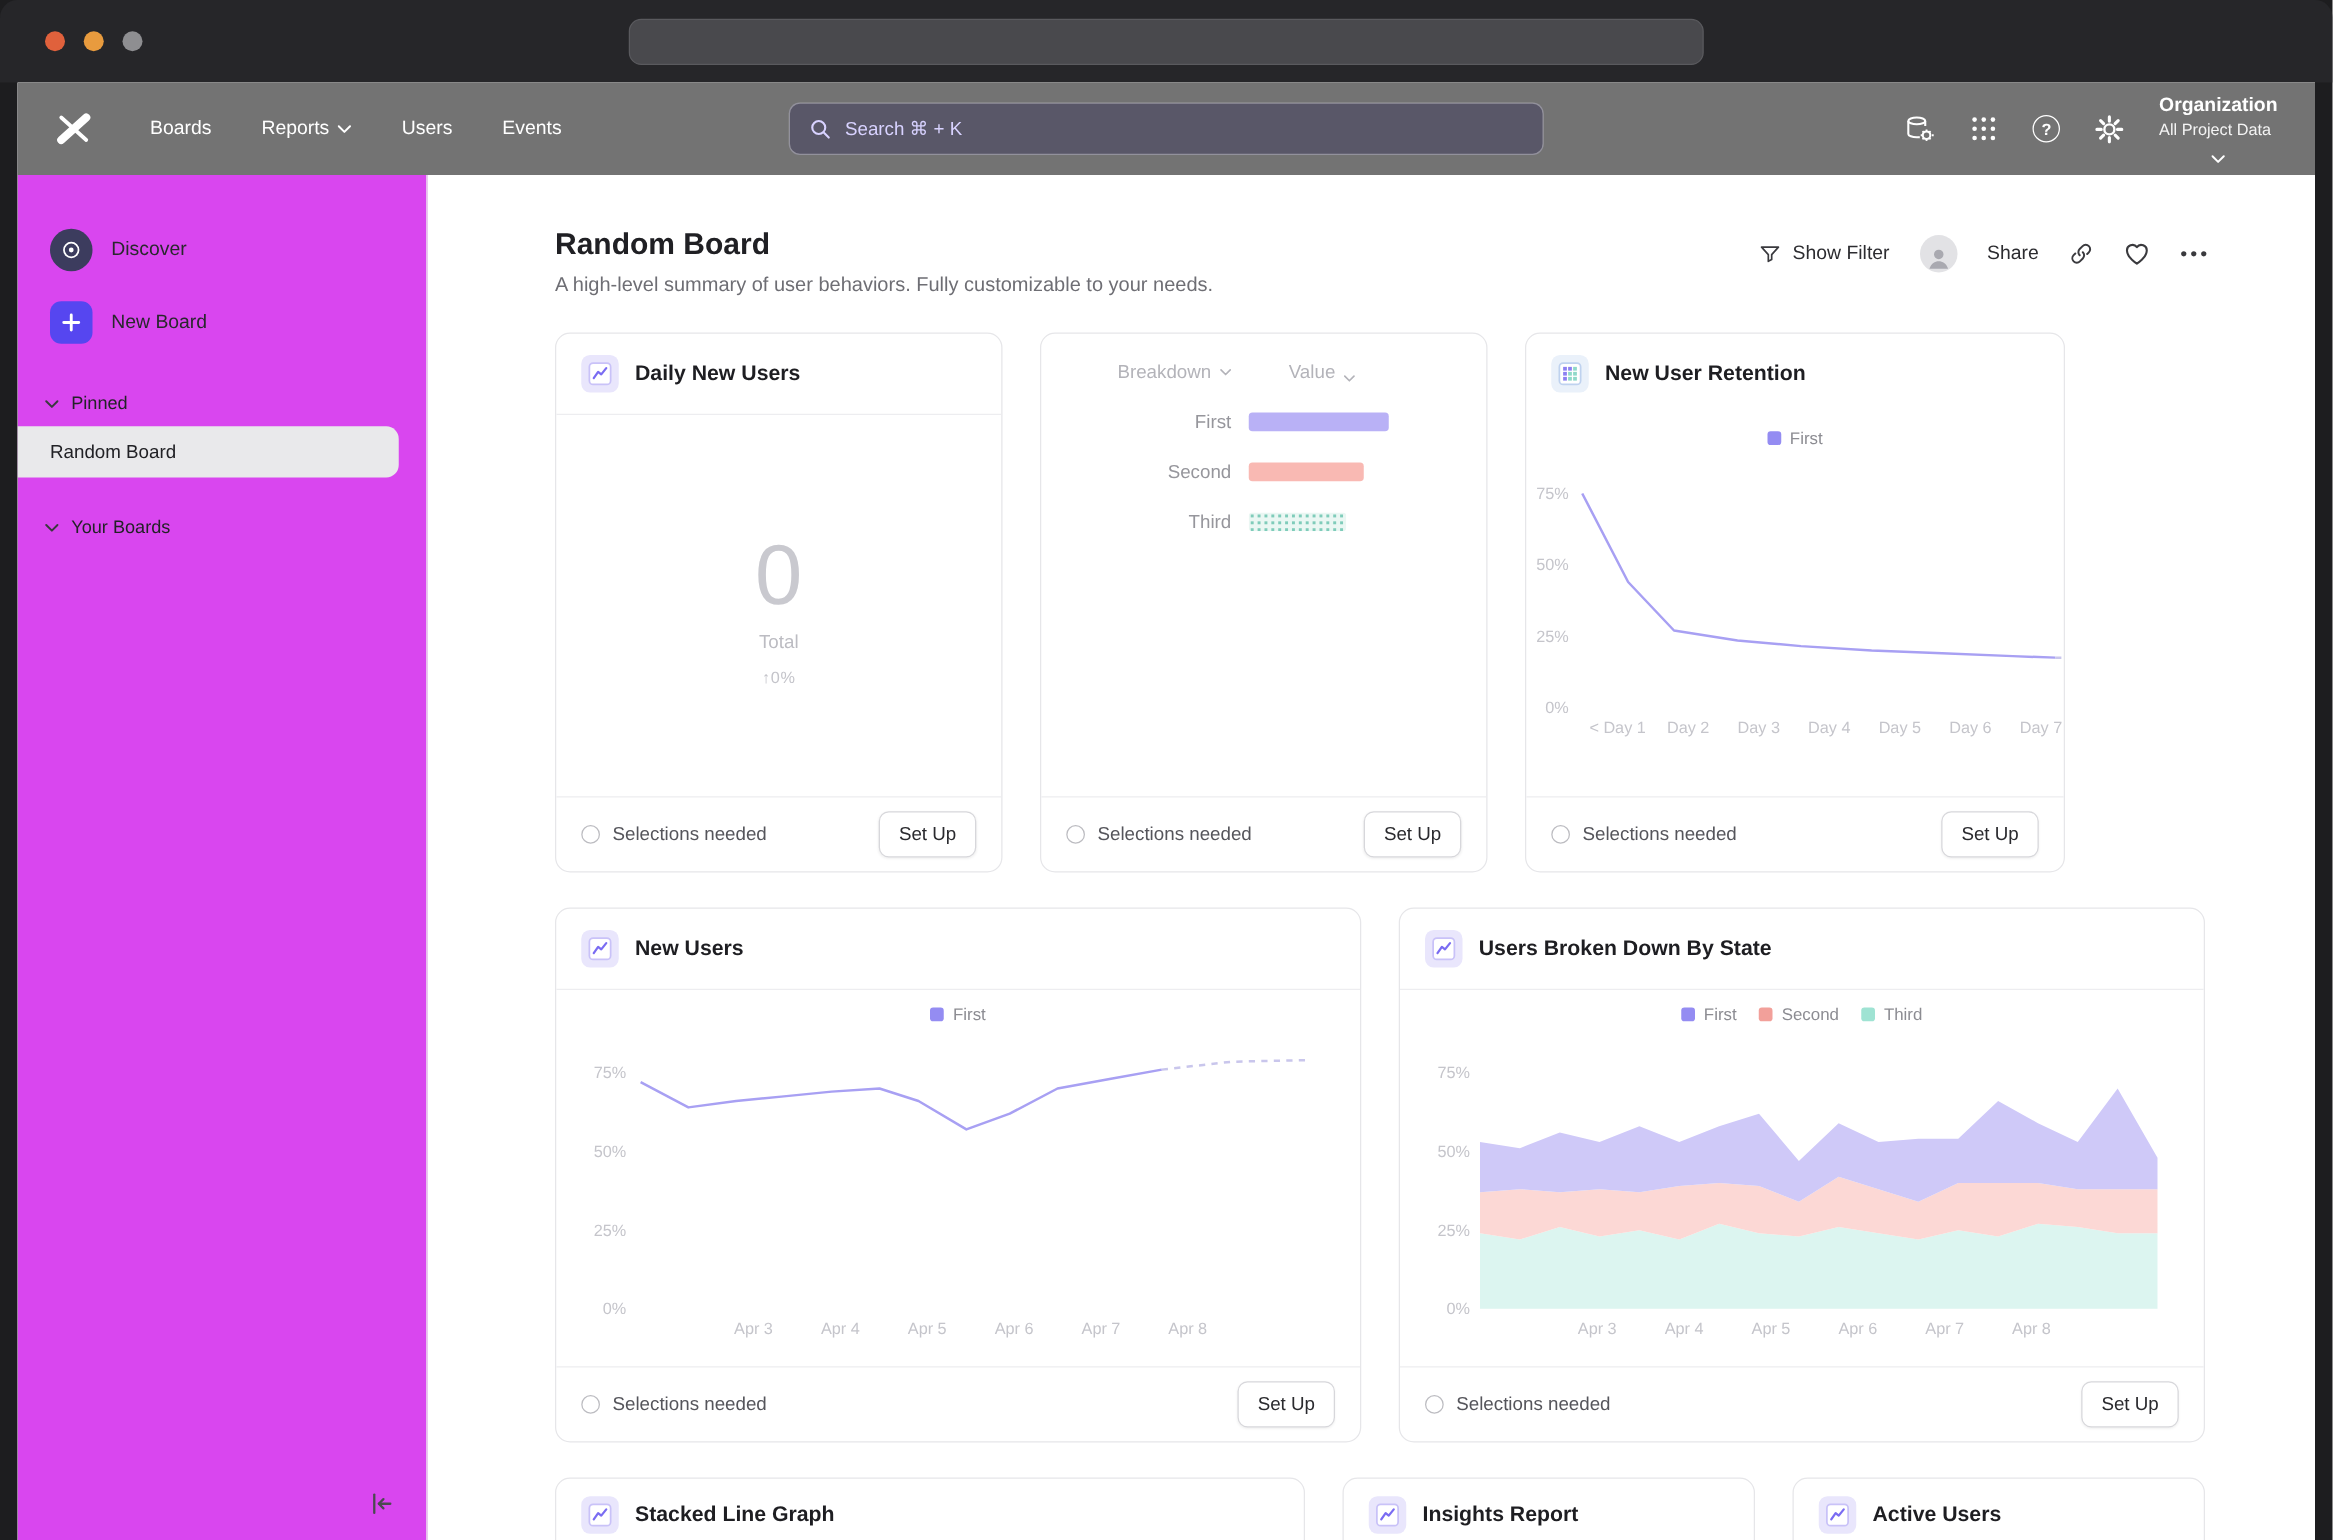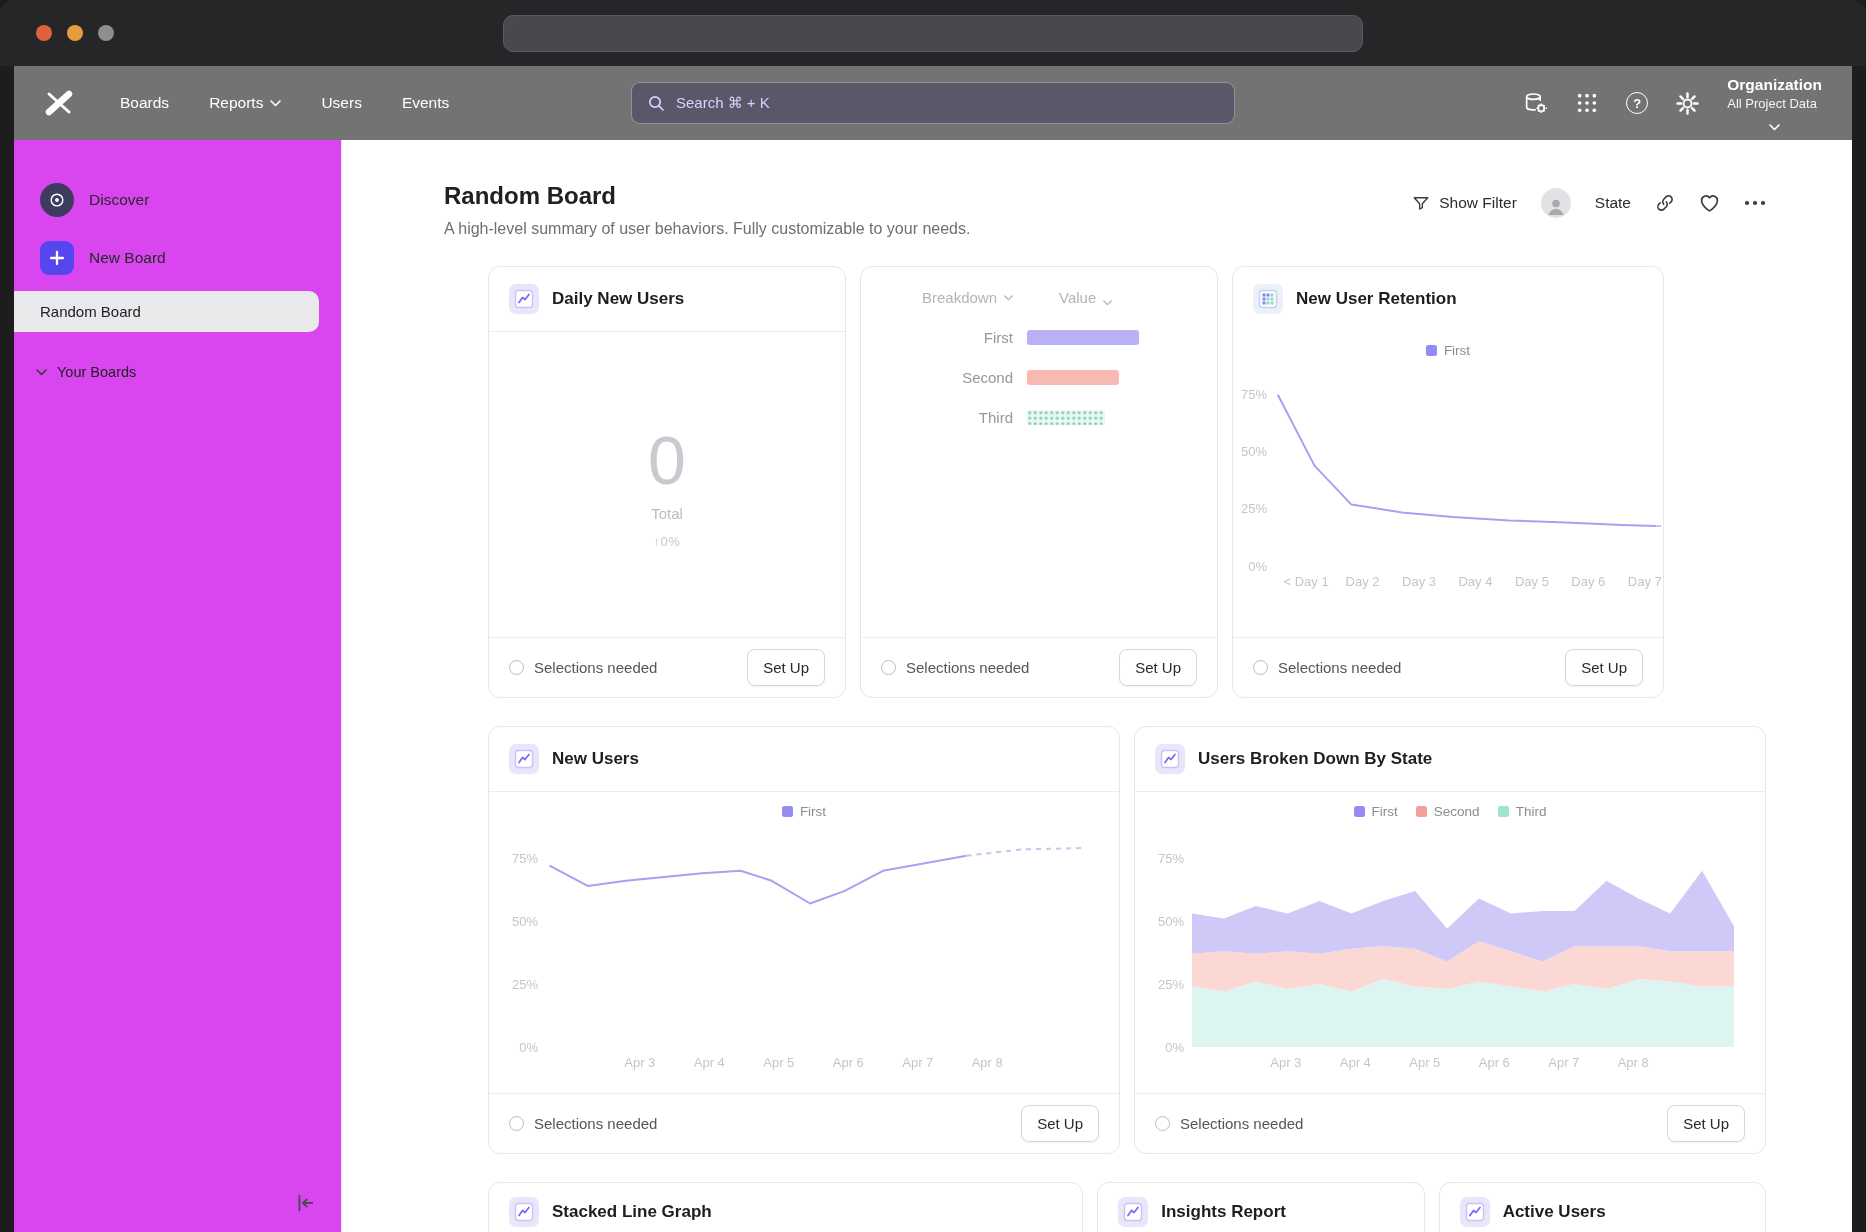--- a/index.html
+++ b/index.html
@@ -50,21 +50,21 @@
   
   .main { flex:1; padding:42px 86px 0 102px; overflow:hidden; background:#fff; }
   .main-header { display:flex; justify-content:space-between; align-items:flex-start; }
   h1.board-title { font-size:24px; font-weight:700; color:#202024; }
   .board-sub { margin-top:10px; font-size:16px; color:#6e6e74; }
   .actions { display:flex; align-items:center; gap:24px; margin-top:6px; }
   .action { display:flex; align-items:center; gap:9px; font-size:15.5px; color:#2c2c30; cursor:pointer; white-space:nowrap; }
   .avatar { width:30px; height:30px; border-radius:50%; background:#e2e2e5; display:flex; align-items:flex-end; justify-content:center; overflow:hidden; cursor:pointer; }
 
   
-  .row { display:flex; gap:14px; margin-top:28px;margin-left:44px; }
+  .row { display:flex; gap:30px; margin-top:28px; }
   .card { background:#fff; border:1px solid #e6e6e9; border-radius:12px; display:flex; flex-direction:column; overflow:hidden; }
   .row1 .card { height:432px; }
   .row2 .card { height:428px; width:645px; }
   .row3 .card { height:140px; }
   .c-daily { width:358px; }
   .c-country { width:358px; }
   .c-retention { width:432px; }
   .c-r3a { width:600px; } .c-r3b { width:330px; } .c-r3c { width:330px; }
 
   .card-header { display:flex; align-items:center; gap:13px; padding:17px 20px; border-bottom:1px solid #ededf0; }
@@ -214,20 +214,26 @@
       </div>
       <div class="side-item">
         <span class="icon-badge plus-badge">
           <svg width="18" height="18" viewBox="0 0 18 18">
               <path d="M9 3v12M3 9h12" stroke="#fff" stroke-width="2.3" stroke-linecap="round"></path>
             </svg>
         </span>
         <span>New Board</span>
       </div>
 
+      <div class="side-section">
+        <svg width="11" height="7" viewBox="0 0 11 7">
+            <path d="M1 1l4.5 4.5L10 1" fill="none" stroke="#3a3a3e" stroke-width="1.6" stroke-linecap="round" stroke-linejoin="round"></path>
+          </svg>
+        <span>Pinned</span>
+      </div>
       <div class="side-pill">
         <span>Random Board</span>
       </div>
 
       <div class="side-section">
         <svg width="11" height="7" viewBox="0 0 11 7">
             <path d="M1 1l4.5 4.5L10 1" fill="none" stroke="#3a3a3e" stroke-width="1.6" stroke-linecap="round" stroke-linejoin="round"></path>
           </svg>
         <span>Your Boards</span>
       </div>
@@ -255,21 +261,21 @@
               </svg>
             <span>Show Filter</span>
           </span>
           <span class="avatar">
             <svg width="24" height="24" viewBox="0 0 24 24">
                 <circle cx="12" cy="9.5" r="3.8" fill="#a9a9b0"></circle>
                 <path d="M4.5 21c1.5-4.2 4.4-6 7.5-6s6 1.8 7.5 6z" fill="#a9a9b0"></path>
               </svg>
           </span>
           <span class="action">
-              <span>State</span>
+              <span>Share</span>
             </span>
           <span class="action">
             <svg width="20" height="20" viewBox="0 0 24 24" fill="none" stroke="#3a3a3e" stroke-width="1.9" stroke-linecap="round">
                 <path d="M10.5 13.5a4.2 4.2 0 0 1 0-6l2.8-2.8a4.2 4.2 0 0 1 6 6l-1.6 1.6"></path>
                 <path d="M13.5 10.5a4.2 4.2 0 0 1 0 6l-2.8 2.8a4.2 4.2 0 0 1-6-6l1.6-1.6"></path>
               </svg>
           </span>
           <span class="action">
             <svg width="21" height="20" viewBox="0 0 24 22" fill="none" stroke="#3a3a3e" stroke-width="1.9" stroke-linejoin="round">
                 <path d="M12 20S3 14.5 3 8.5A5 5 0 0 1 12 5a5 5 0 0 1 9 3.5C21 14.5 12 20 12 20z"></path>

